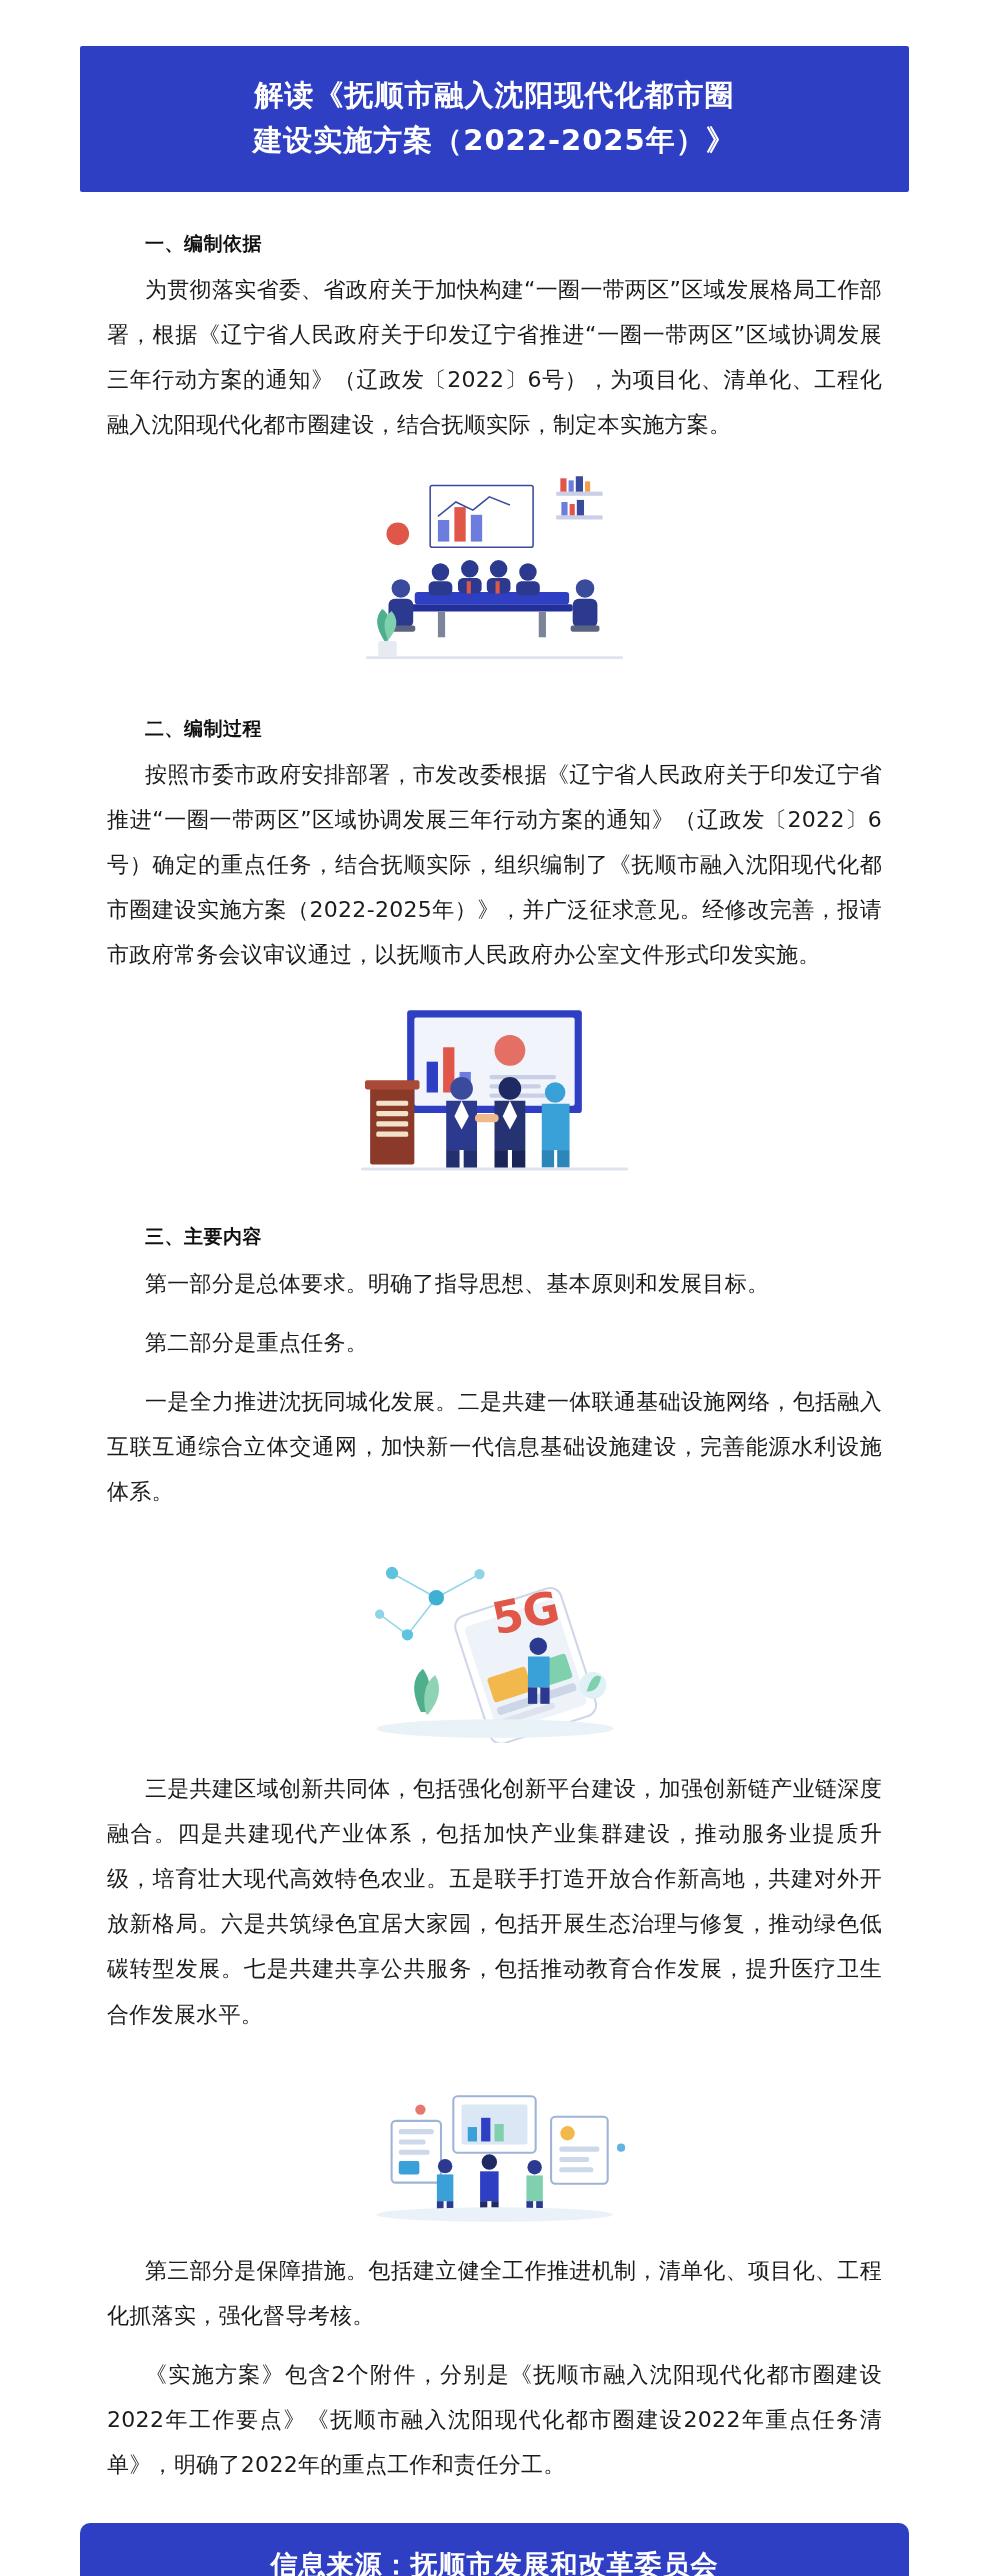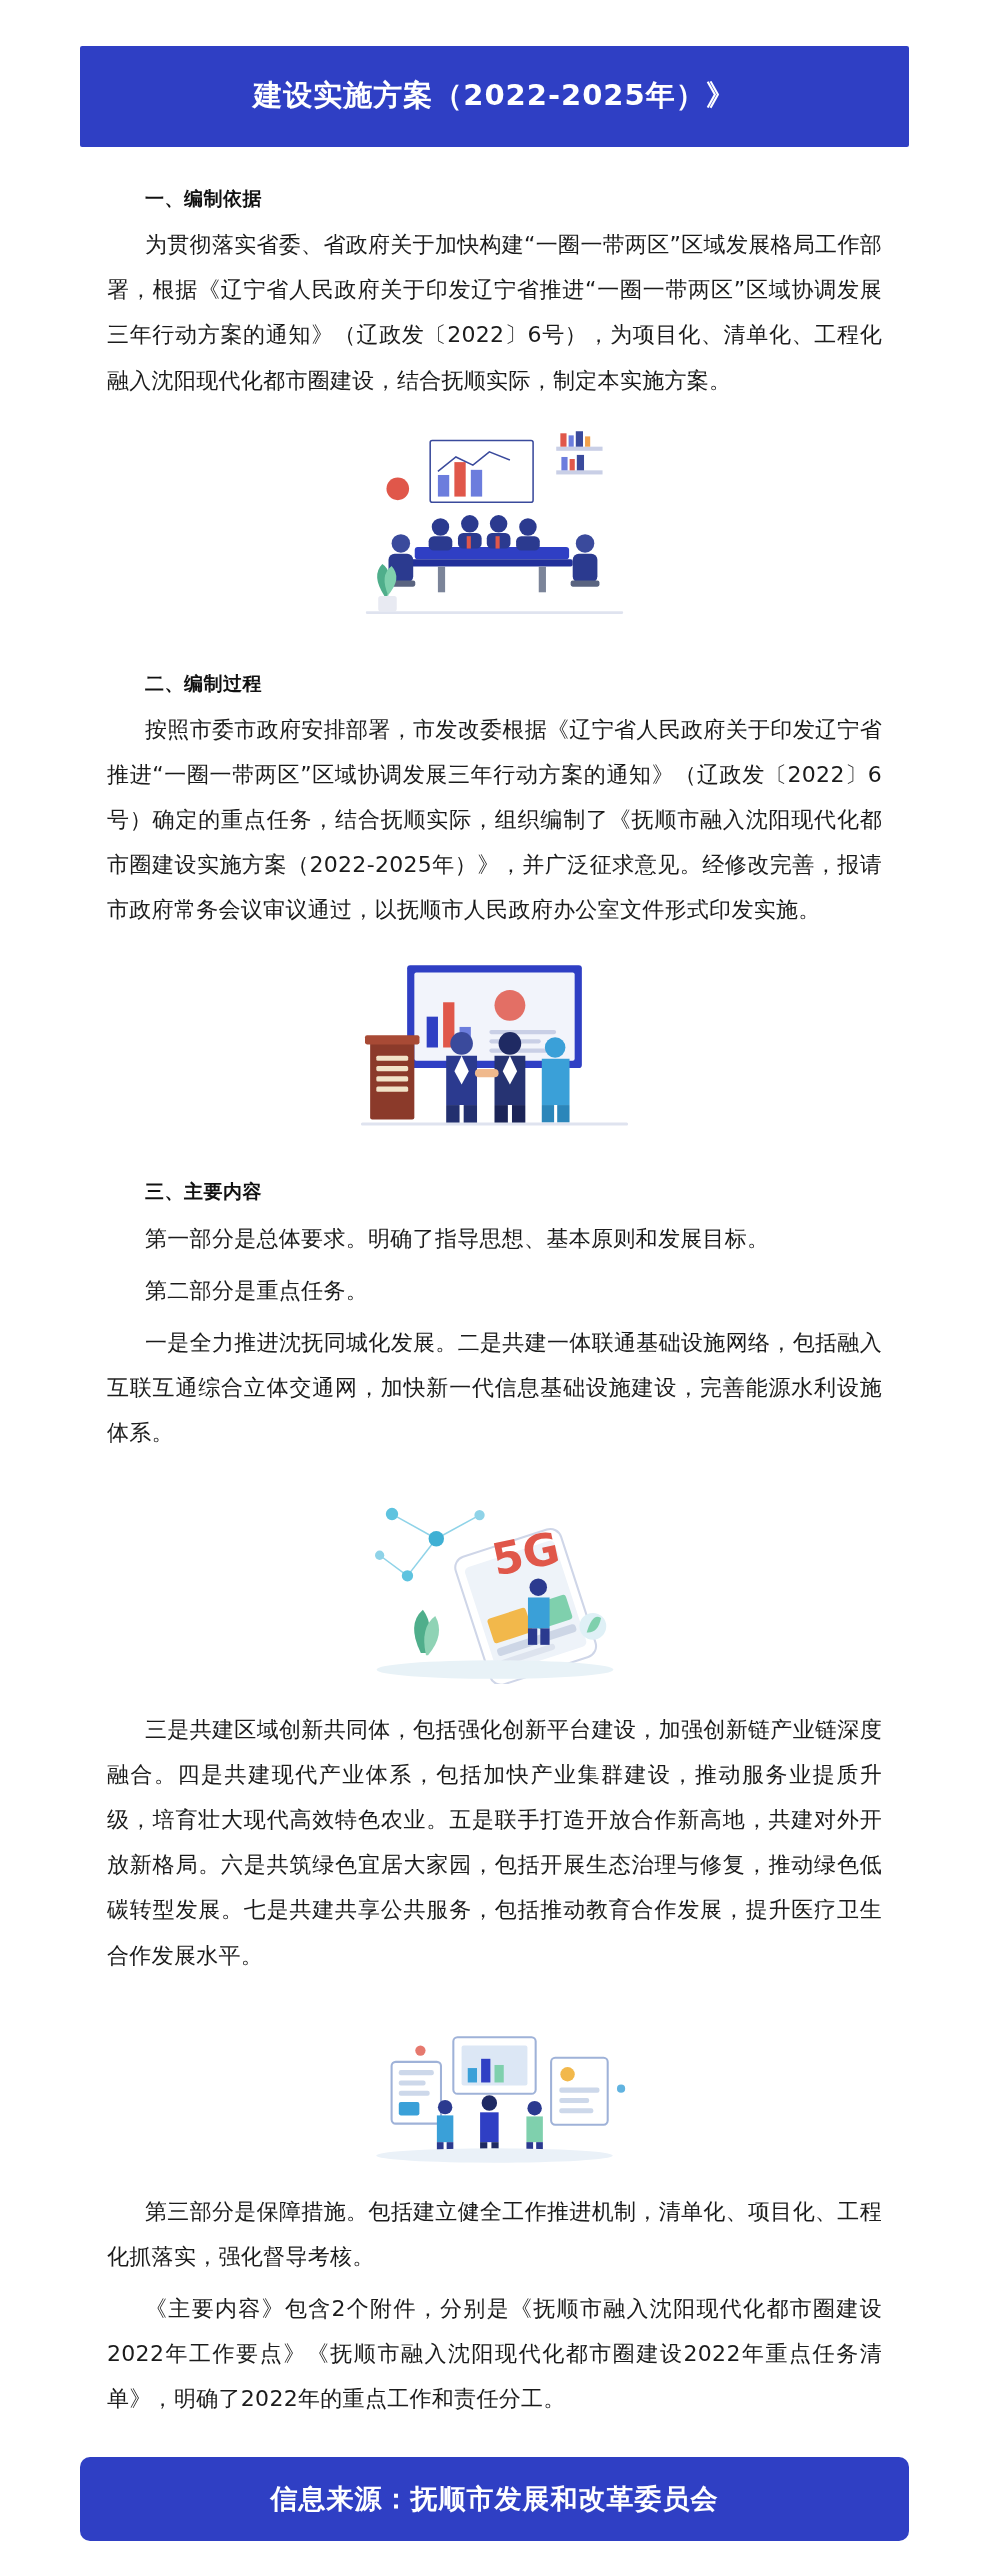--- a/index.html
+++ b/index.html
@@ -64,21 +64,21 @@
   .para {
     font-size: 22px;
     line-height: 2.05;
     color: #1b1b1b;
     text-indent: 38px;
     letter-spacing: 0.3px;
     text-align: justify;
     font-family: "DejaVu Sans", "Liberation Sans", sans-serif;
     margin: 6.2px 0 0 0;
   }
-  .para.tight { margin-top: 7px; }
+  .para.tight { margin-top: 14px; }
 
   
   .figure {
     margin: 23px 0 23px 0;
     display: flex;
     justify-content: center;
     align-items: center;
   }
   .figure svg { display: block; }
 
@@ -99,20 +99,21 @@
     font-family: "DejaVu Sans", "Liberation Sans", sans-serif;
   }
 </style>
 </head>
 <body>
 
 <div class="page">
 
   <div class="header-band">
     <div class="header-title">
+      <span class="line">解读《抚顺市融入沈阳现代化都市圈</span>
       <span class="line">建设实施方案（2022-2025年）》</span>
     </div>
   </div>
 
   <div class="content">
 
     <div class="section">
       <div class="section-heading">一、编制依据</div>
       <p class="para">为贯彻落实省委、省政府关于加快构建“一圈一带两区”区域发展格局工作部署，根据《辽宁省人民政府关于印发辽宁省推进“一圈一带两区”区域协调发展三年行动方案的通知》（辽政发〔2022〕6号），为项目化、清单化、工程化融入沈阳现代化都市圈建设，结合抚顺实际，制定本实施方案。</p>
     </div>
@@ -308,21 +309,21 @@
           <rect x="391" y="274" width="13" height="26" fill="#2b3a8f"></rect>
         </g>
 
         <circle cx="166" cy="96" r="10" fill="#e0574a" opacity="0.8"></circle>
         <circle cx="556" cy="170" r="8" fill="#3aa0d8" opacity="0.8"></circle>
         <ellipse cx="310" cy="300" rx="230" ry="14" fill="#eaf1f8"></ellipse>
       </svg>
     </div>
 
     <p class="para">第三部分是保障措施。包括建立健全工作推进机制，清单化、项目化、工程化抓落实，强化督导考核。</p>
-    <p class="para tight">《主要内容》包含2个附件，分别是《抚顺市融入沈阳现代化都市圈建设2022年工作要点》《抚顺市融入沈阳现代化都市圈建设2022年重点任务清单》，明确了2022年的重点工作和责任分工。</p>
+    <p class="para tight">《实施方案》包含2个附件，分别是《抚顺市融入沈阳现代化都市圈建设2022年工作要点》《抚顺市融入沈阳现代化都市圈建设2022年重点任务清单》，明确了2022年的重点工作和责任分工。</p>
 
   </div>
 
   <div class="footer-band">
     <div class="footer-text">信息来源：抚顺市发展和改革委员会</div>
   </div>
 
 </div>
 
 

